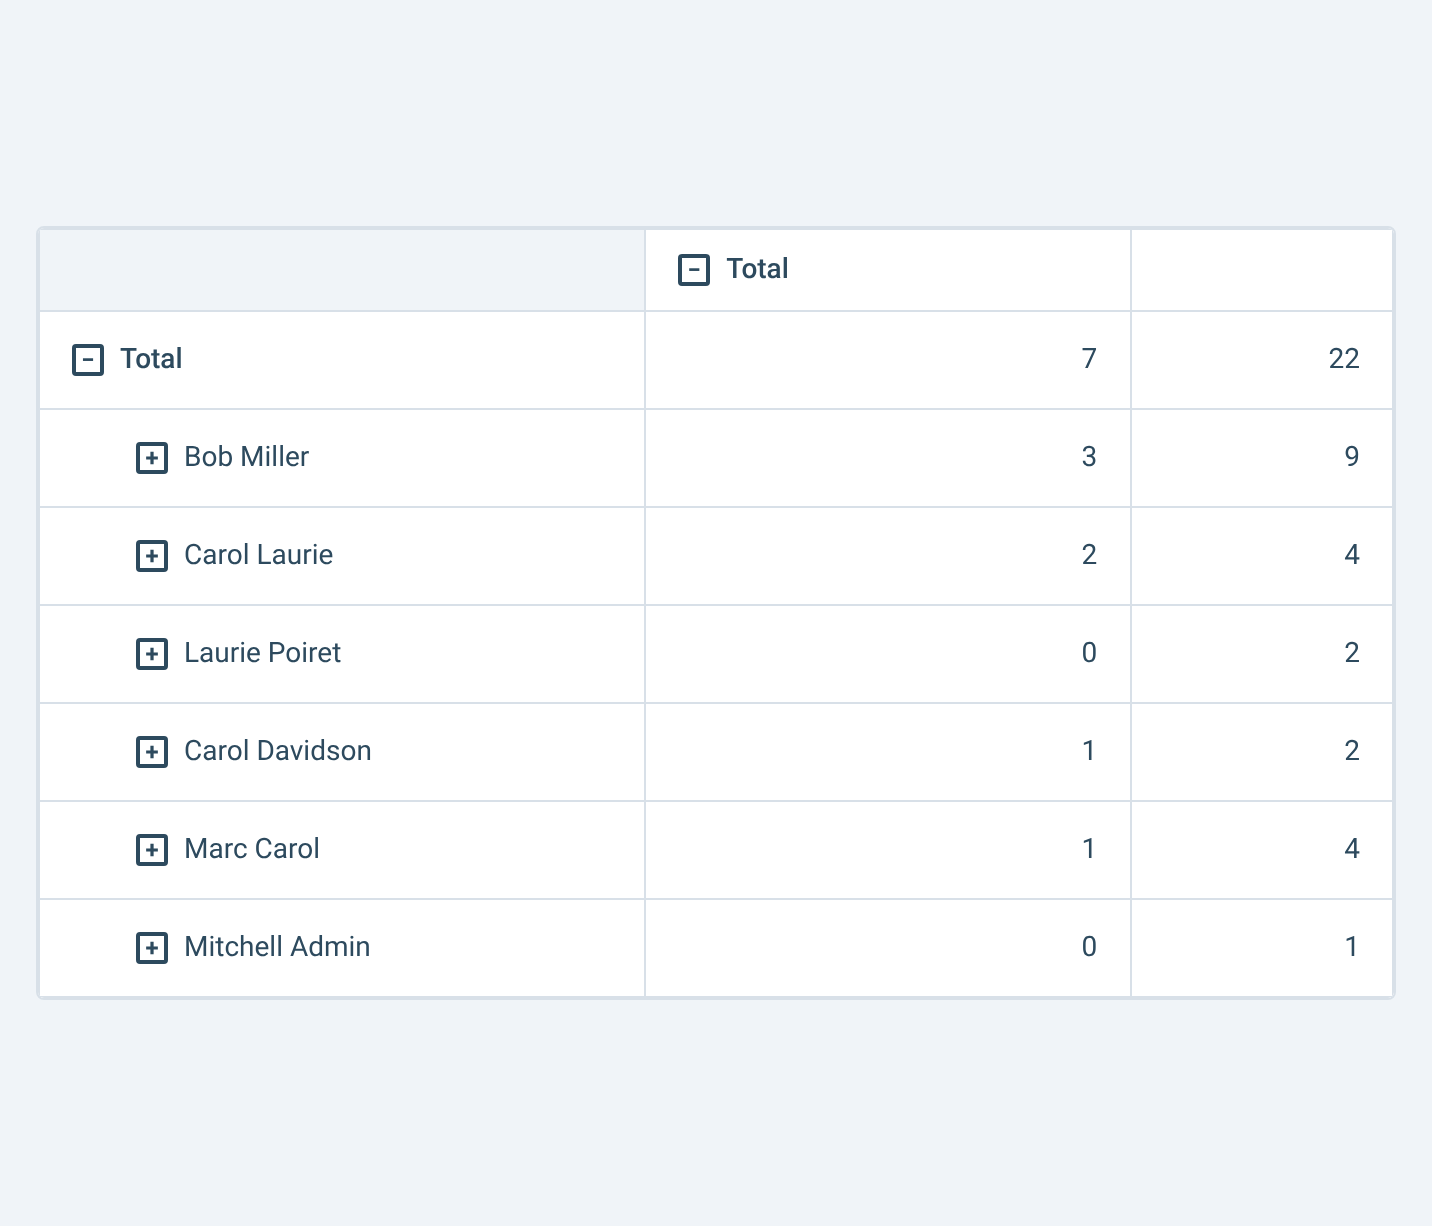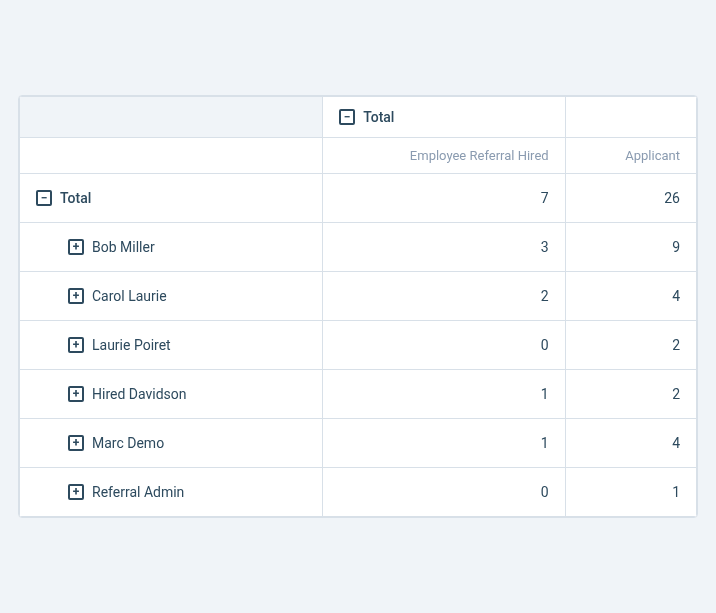--- a/index.html
+++ b/index.html
@@ -145,37 +145,32 @@
         <th class="col-name header-group-cell empty"></th>
         <th class="col-referral header-group-cell" colspan="1">
           <span style="display:flex; align-items:center; gap:8px;">
             <span class="expand-icon">−</span>
             <span>Total</span>
           </span>
         </th>
         <th class="col-applicant header-group-cell"></th>
       </tr>
 
-      <tr class="header-col-row">
-        <th class="col-name"></th>
-        <th class="col-referral header-col-label">Employee Referral Hired</th>
-        <th class="col-applicant header-col-label">Applicant</th>
-      </tr>
     </thead>
     <tbody>
 
       <tr class="data-row total-row">
         <td class="col-name">
           <div class="total-label">
             <span class="expand-icon">−</span>
             <span>Total</span>
           </div>
         </td>
         <td class="col-referral cell-value">7</td>
-        <td class="col-applicant cell-value">26</td>
+        <td class="col-applicant cell-value">22</td>
       </tr>
 
     <tr class="data-row">
       <td class="col-name">
         <div class="cell-name indent">
           <span class="expand-icon">+</span>
           <span>Bob Miller</span>
         </div>
       </td>
       <td class="col-referral cell-value">3</td>
@@ -198,41 +193,41 @@
           <span>Laurie Poiret</span>
         </div>
       </td>
       <td class="col-referral cell-value">0</td>
       <td class="col-applicant cell-value">2</td>
     </tr>
         <tr class="data-row">
       <td class="col-name">
         <div class="cell-name indent">
           <span class="expand-icon">+</span>
-          <span>Hired Davidson</span>
+          <span>Carol Davidson</span>
         </div>
       </td>
       <td class="col-referral cell-value">1</td>
       <td class="col-applicant cell-value">2</td>
     </tr>
         <tr class="data-row">
       <td class="col-name">
         <div class="cell-name indent">
           <span class="expand-icon">+</span>
-          <span>Marc Demo</span>
+          <span>Marc Carol</span>
         </div>
       </td>
       <td class="col-referral cell-value">1</td>
       <td class="col-applicant cell-value">4</td>
     </tr>
         <tr class="data-row">
       <td class="col-name">
         <div class="cell-name indent">
           <span class="expand-icon">+</span>
-          <span>Referral Admin</span>
+          <span>Mitchell Admin</span>
         </div>
       </td>
       <td class="col-referral cell-value">0</td>
       <td class="col-applicant cell-value">1</td>
     </tr>
       </tbody>
   </table>
 </div>
 
 </body></html>

